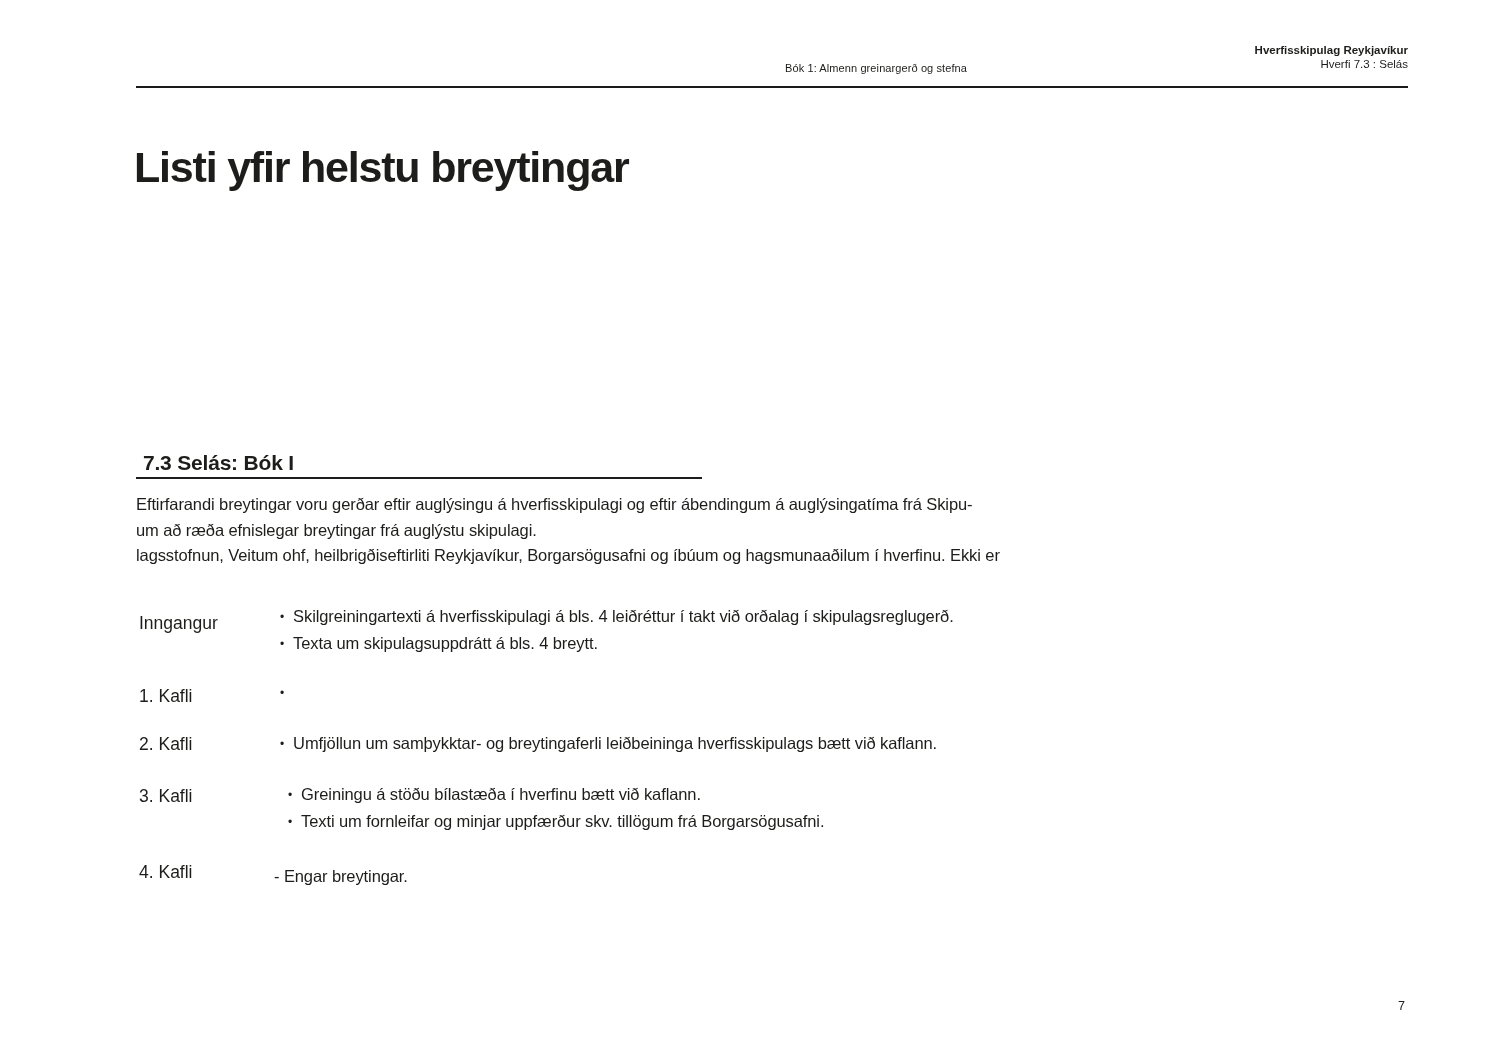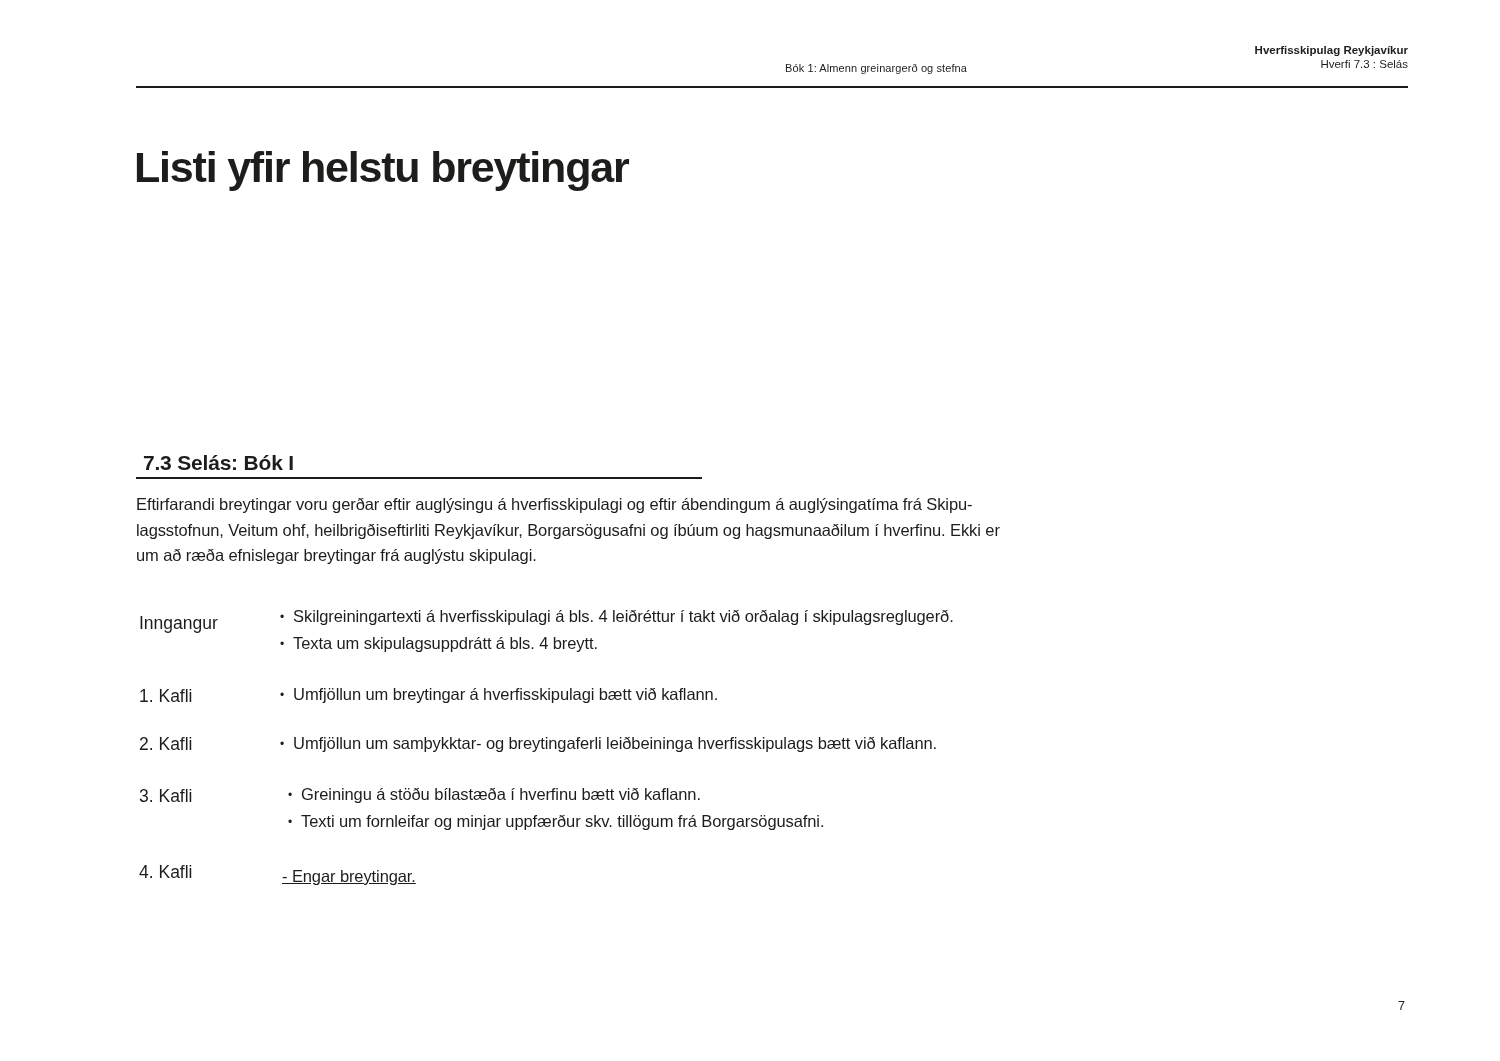--- a/index.html
+++ b/index.html
@@ -103,25 +103,24 @@
   .item { display: flex; align-items: baseline; }
   .bullet {
     font-size: 12px;
     margin-right: 9px;
     position: relative;
     top: -1px;
     flex: 0 0 auto;
   }
   .note {
     position: absolute;
-    left: 282px;
+    left: 274px;
     font-size: 16.5px;
     letter-spacing: -0.1px;
     white-space: nowrap;
-    text-decoration: underline;
   }
   
   .page-number {
     position: absolute;
     left: 1398px;
     top: 999px;
     font-size: 12.5px;
   }
 </style>
 </head>
@@ -138,41 +137,40 @@
 
   <div class="header-rule"></div>
 
   <h1 class="doc-title">Listi yfir helstu breytingar</h1>
 
   <h2 class="section-heading">7.3 Selás: Bók I</h2>
   <div class="section-rule"></div>
 
   <div class="intro">
     <div>Eftirfarandi breytingar voru gerðar eftir auglýsingu á hverfisskipulagi og eftir ábendingum á auglýsingatíma frá Skipu-</div>
+    <div>um að ræða efnislegar breytingar frá auglýstu skipulagi.</div>
     <div>lagsstofnun, Veitum ohf, heilbrigðiseftirliti Reykjavíkur, Borgarsögusafni og íbúum og hagsmunaaðilum í hverfinu. Ekki er</div>
-    <div>um að ræða efnislegar breytingar frá auglýstu skipulagi.</div>
   </div>
 
   <div class="row-label" style="top:612px">Inngangur</div>
   <div class="row-content" style="top:604px">
     <div class="item">
       <span class="bullet">•</span>
       <span>Skilgreiningartexti á hverfisskipulagi á bls. 4 leiðréttur í takt við orðalag í skipulagsreglugerð.</span>
     </div>
     <div class="item">
       <span class="bullet">•</span>
       <span>Texta um skipulagsuppdrátt á bls. 4 breytt.</span>
     </div>
   </div>
 
   <div class="row-label" style="top:685px">1. Kafli</div>
   <div class="row-content" style="top:682px">
     <div class="item">
       <span class="bullet">•</span>
-      <span>Umfjöllun um breytingar á hverfisskipulagi bætt við kaflann.</span>
     </div>
   </div>
 
   <div class="row-label" style="top:733px">2. Kafli</div>
   <div class="row-content" style="top:731px">
     <div class="item">
       <span class="bullet">•</span>
       <span>Umfjöllun um samþykktar- og breytingaferli leiðbeininga hverfisskipulags bætt við kaflann.</span>
     </div>
   </div>

